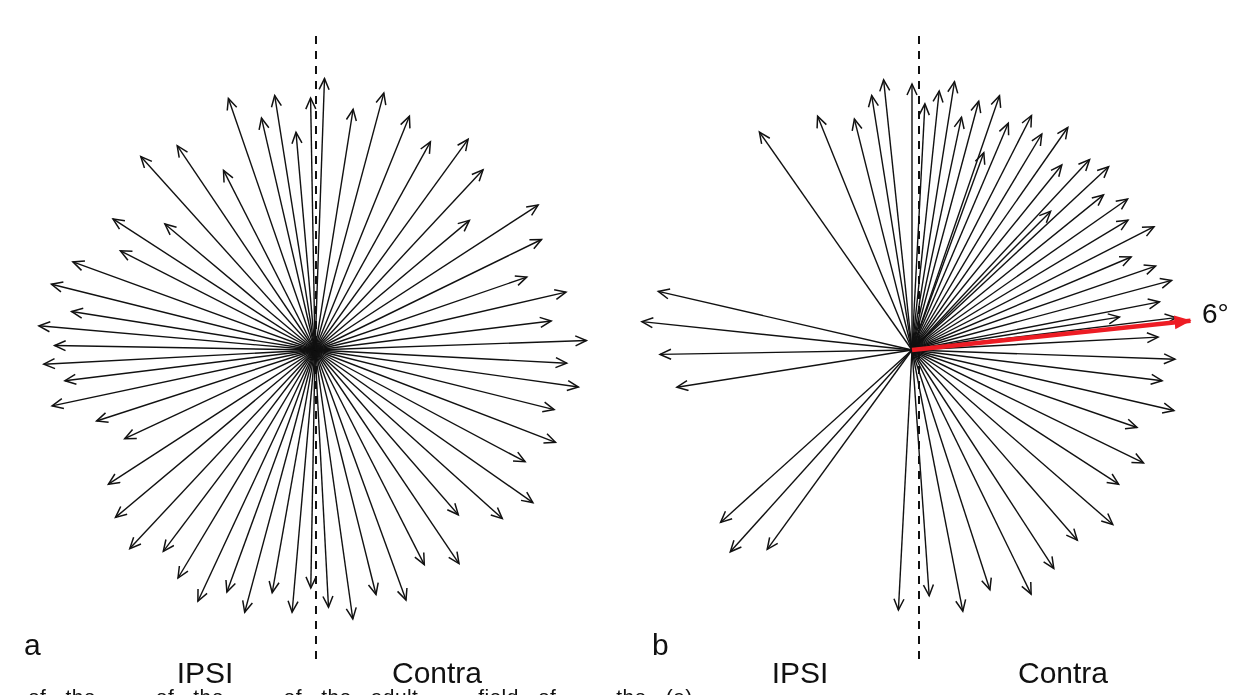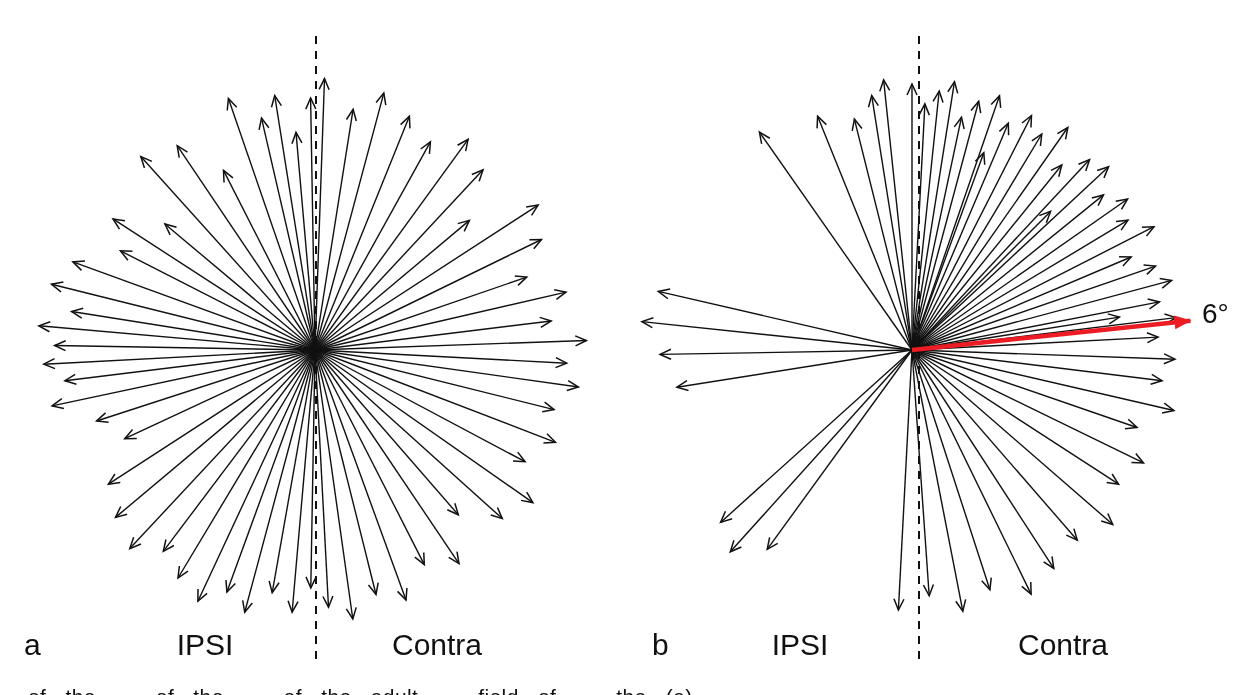--- a/index.html
+++ b/index.html
@@ -35,20 +35,21 @@
   }
   .plabel {
     position: absolute;
     top: 628px;
     font-size: 30px;
     color: #111111;
     white-space: nowrap;
   }
   .plabel.centered {
     transform: translateX(-50%);
+    margin-top: 28px;
   }
   .mean-label {
     position: absolute;
     font-size: 28px;
     color: #111111;
     white-space: nowrap;
   }
   .caption-clip {
     position: absolute;
     left: 28px;

